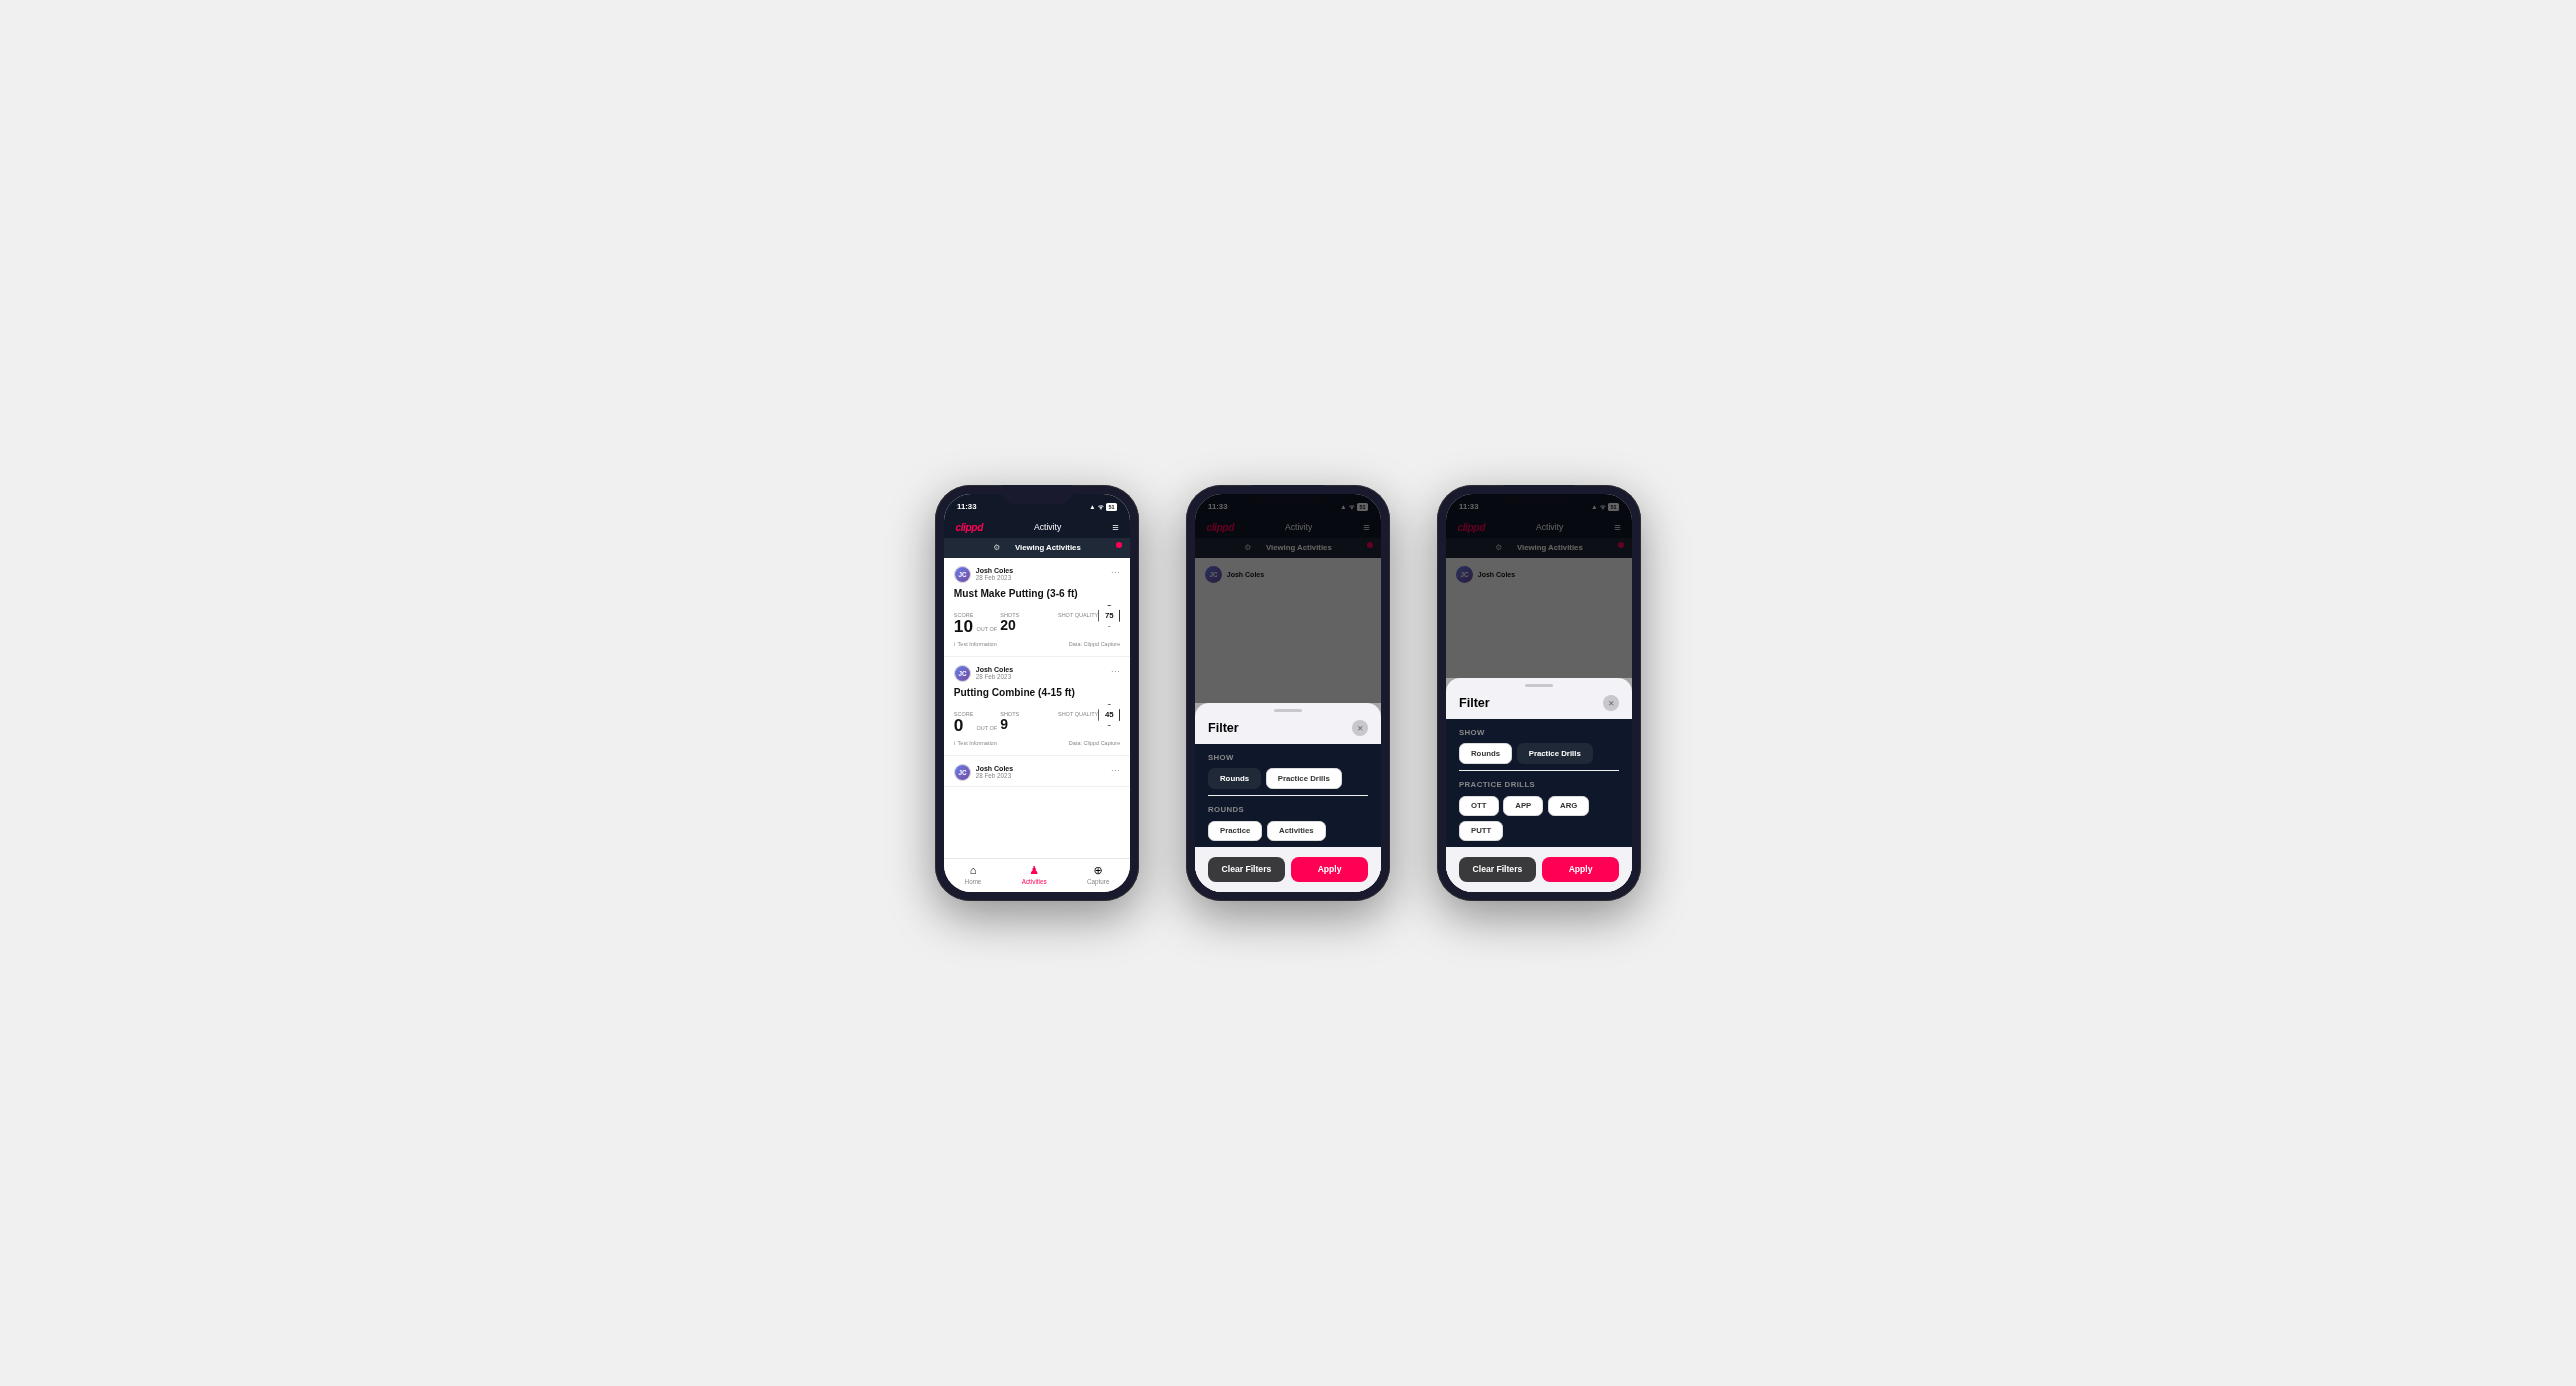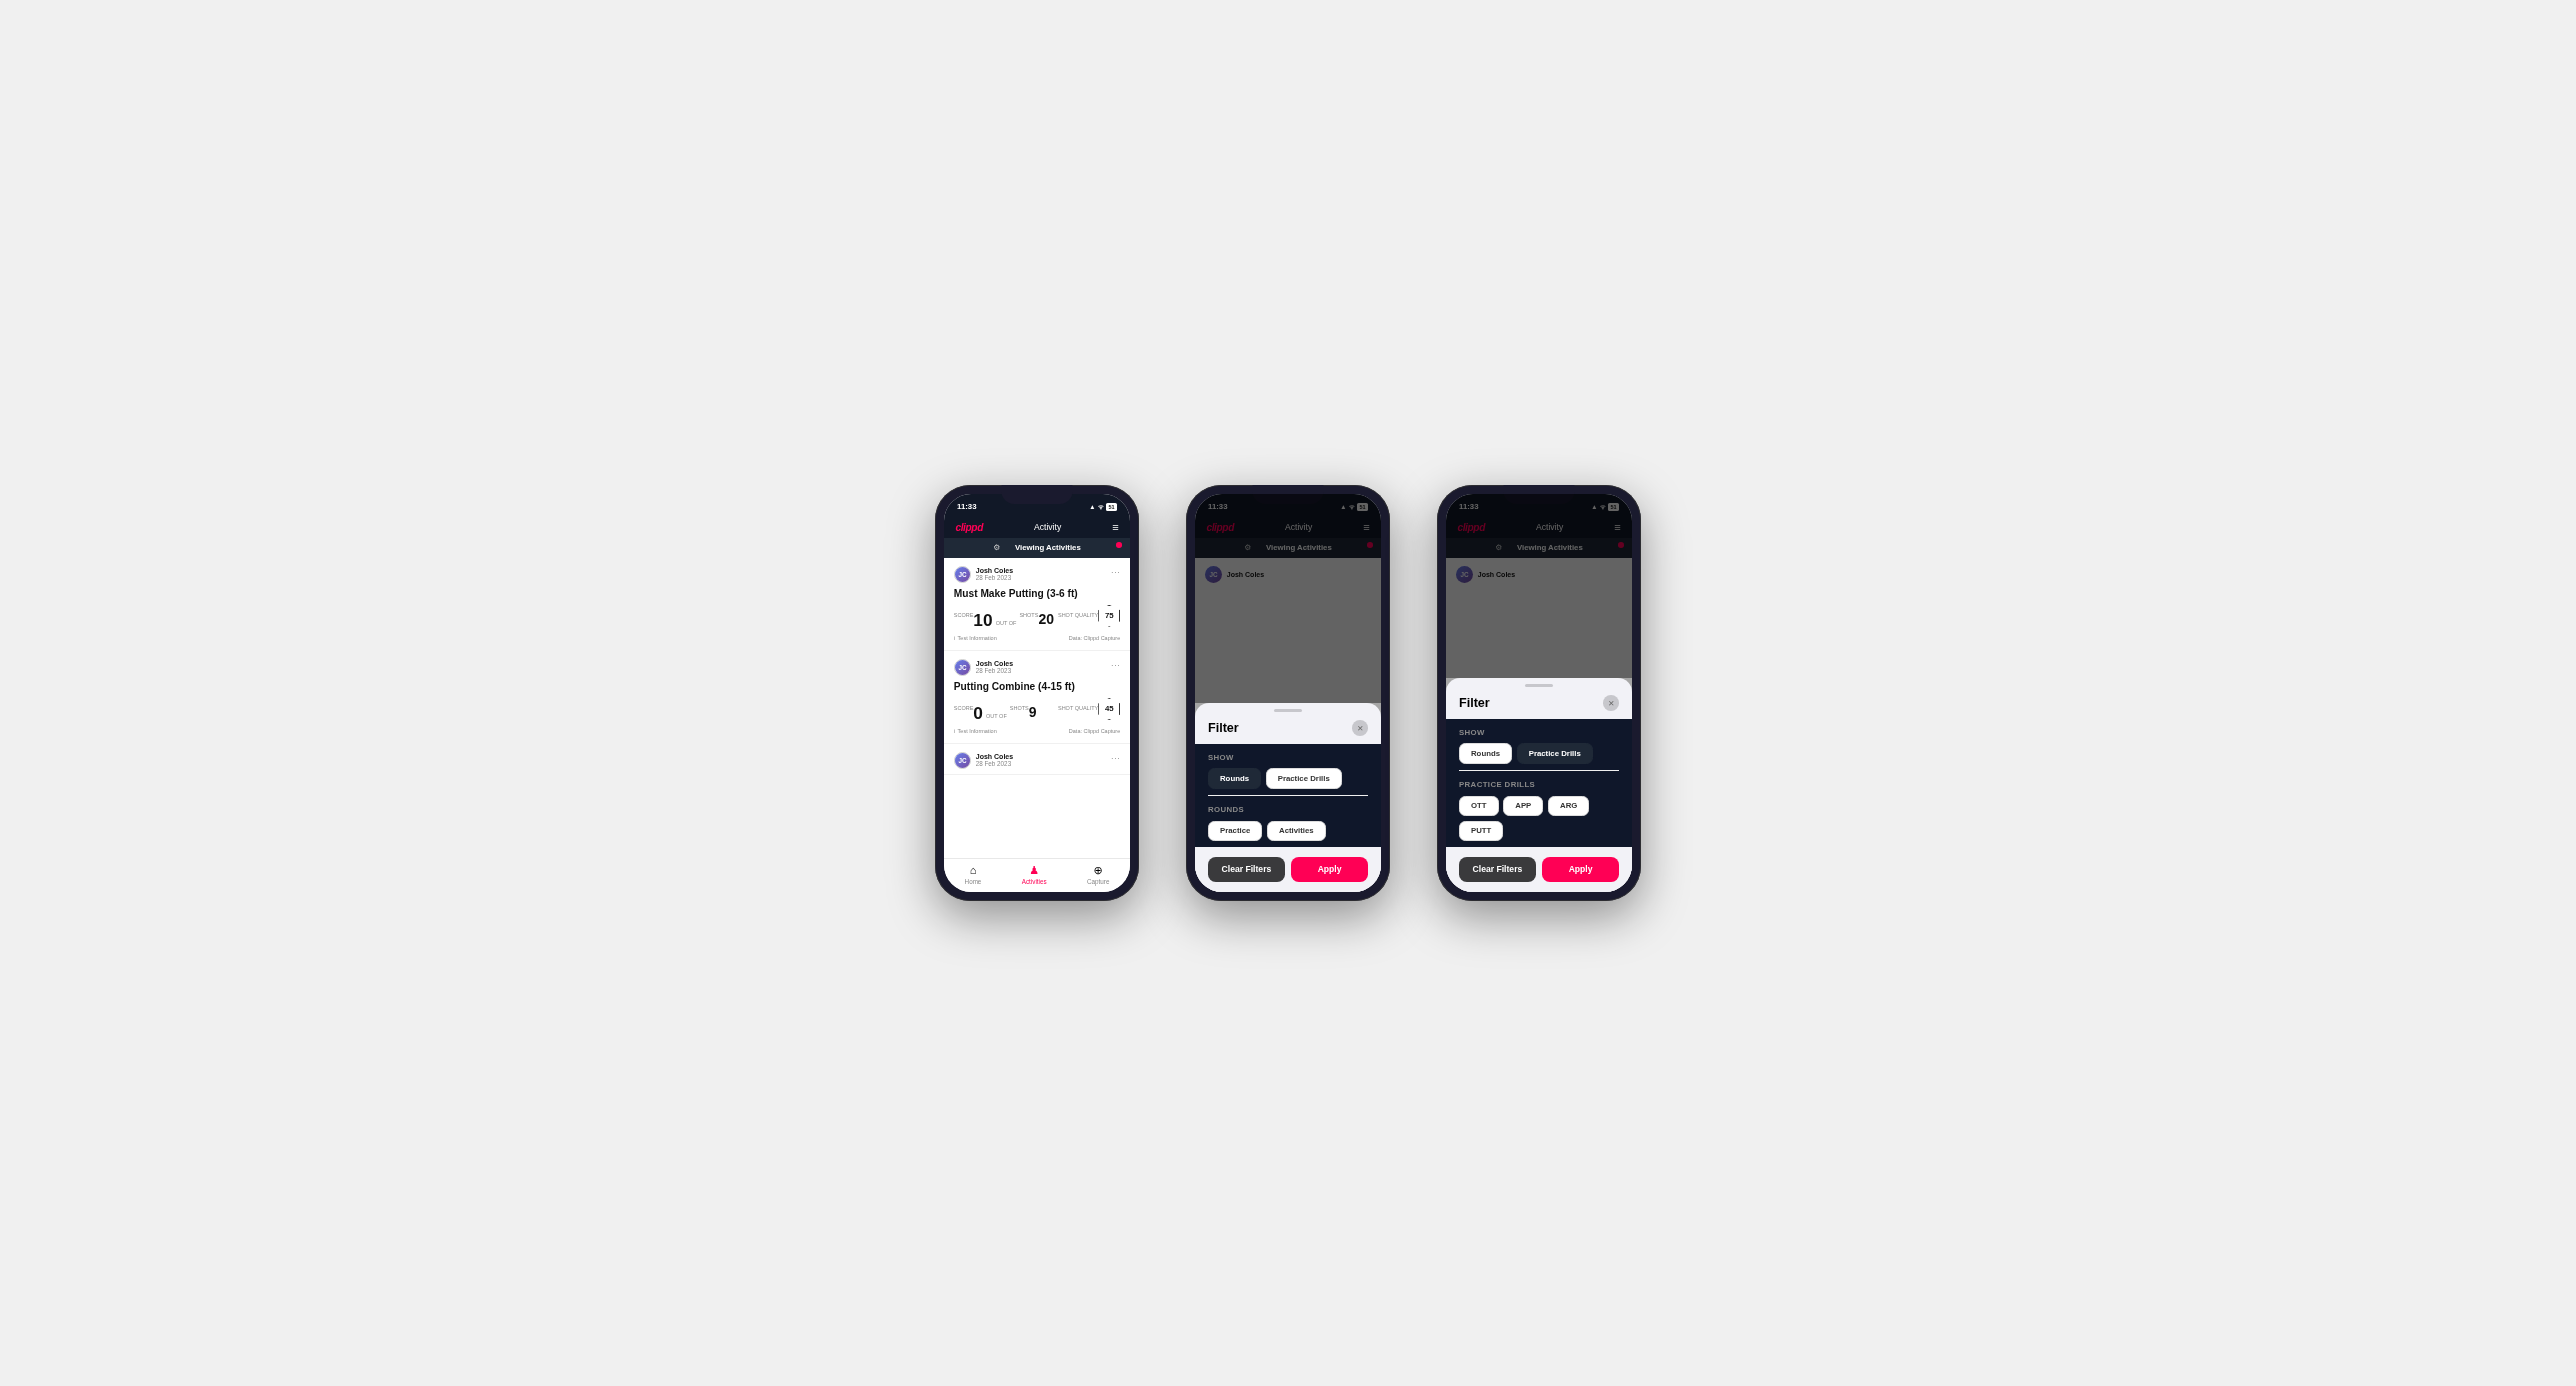--- a/index.html
+++ b/index.html
@@ -177,21 +177,21 @@
       font-weight: 700;
       color: #111;
       margin-bottom: 6.3px;
     }
     .card-stats {
       display: flex;
       align-items: baseline;
       gap: 0;
       margin-bottom: 4.7px;
     }
-    .stat-block { display: flex; flex-direction: row; }
+    .stat-block { display: flex; flex-direction: column; }
     .stat-label { font-size: 5.5px; color: #888; font-weight: 500; text-transform: uppercase; }
     .stat-value { font-size: 17.3px; font-weight: 800; color: #111; line-height: 1; }
     .stat-outof { font-size: 5.5px; color: #888; font-weight: 400; margin: 0 3.1px; align-self: flex-end; padding-bottom: 3.1px; }
     .stat-value-mid { font-size: 14px; font-weight: 700; color: #111; line-height: 1; }
     .shot-quality-badge {
       margin-left: auto;
       display: flex;
       flex-direction: row;
       align-items: center;
     }

